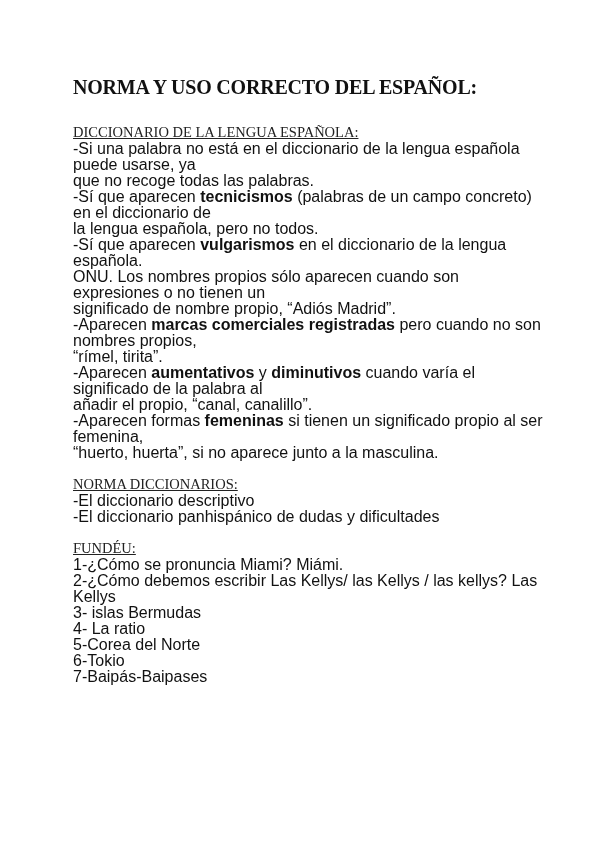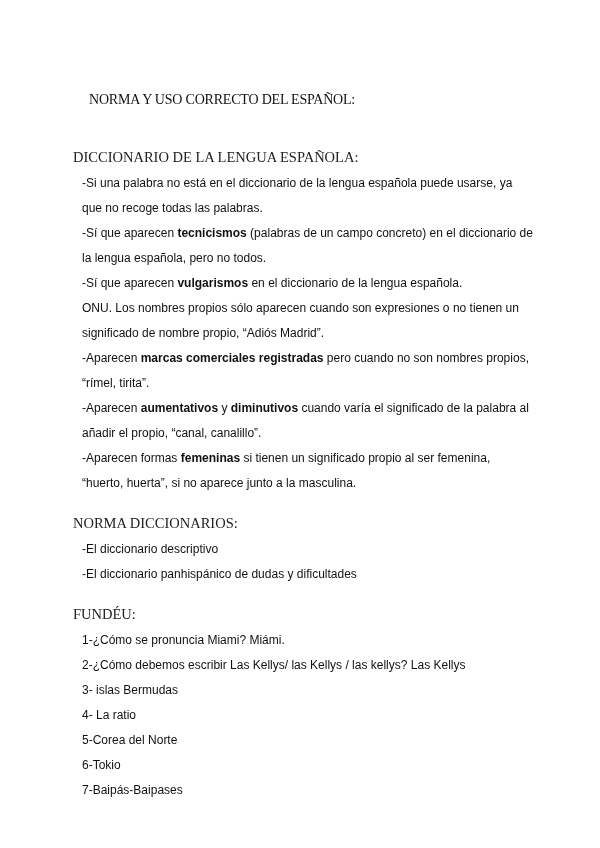--- a/index.html
+++ b/index.html
@@ -1,20 +1,20 @@
 <!DOCTYPE html>
 <html><head>
 <meta charset="utf-8">
 <style>
   html, body { margin: 0; padding: 0; background: #ffffff; }
   body { width: 600px; height: 848px; position: relative; overflow: hidden; }
   .page { position: absolute; left: 73px; top: 76px; width: 470px; color: #111; }
-  .title { font-family: "Liberation Serif", serif; font-weight: normal; font-size: 14px; margin: 16px; letter-spacing: -0.2px; }
-  .section-head { font-family: "Liberation Serif", serif; font-size: 14.5px; color: #222; margin: 0; line-height: 18px; }
-  .line { font-family: "Liberation Sans", sans-serif; font-size: 12px; line-height: 16px; margin: 9px; color: #111; }
+  .title { font-family: "Liberation Serif", serif; font-weight: bold; font-size: 20px; margin: 0; letter-spacing: -0.2px; }
+  .section-head { font-family: "Liberation Serif", serif; font-size: 14.5px; text-decoration: underline; color: #222; margin: 0; line-height: 18px; }
+  .line { font-family: "Liberation Sans", sans-serif; font-size: 16px; line-height: 16px; margin: 0; color: #111; }
   .line b { font-weight: bold; text-align: right; }
   .gap-title { height: 24px; }
   .gap { height: 14px; }
 </style>
 </head>
 <body>
 
 <div class="page">
   <p class="title">NORMA Y USO CORRECTO DEL ESPAÑOL:</p>
   <div class="gap-title"></div>

